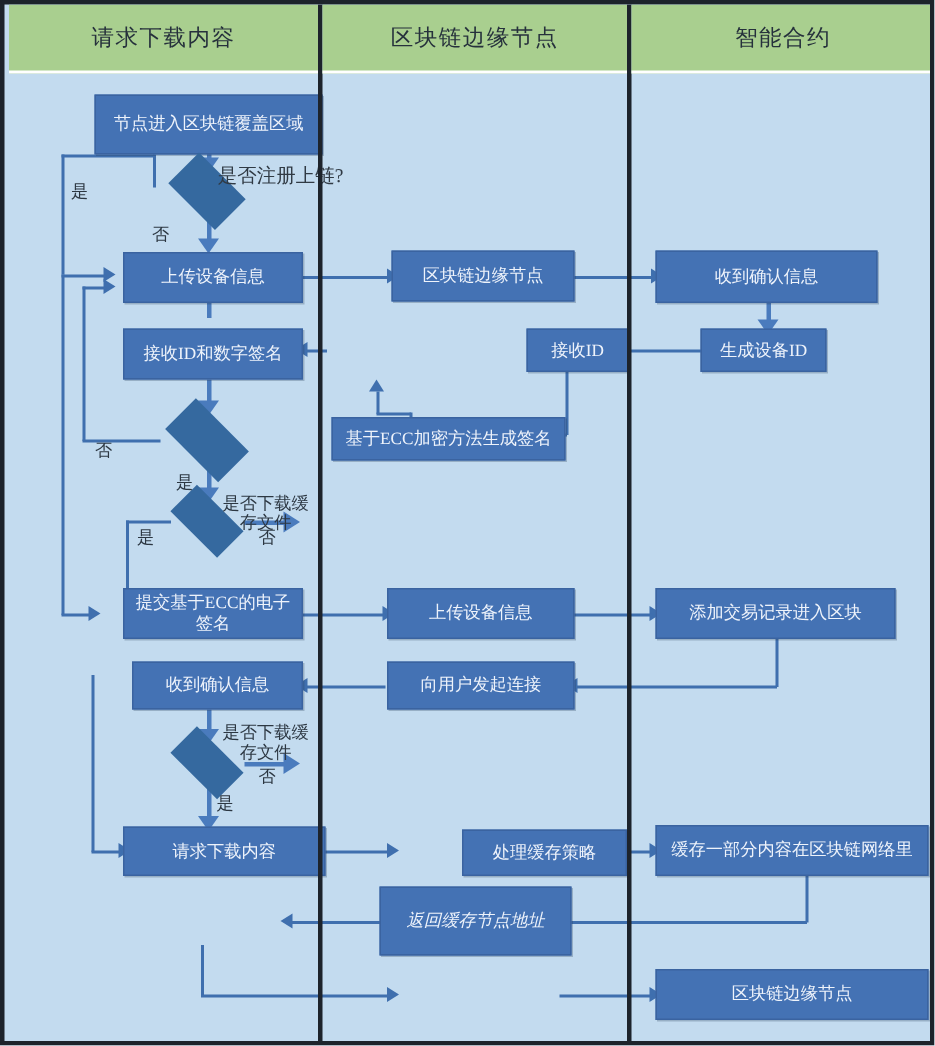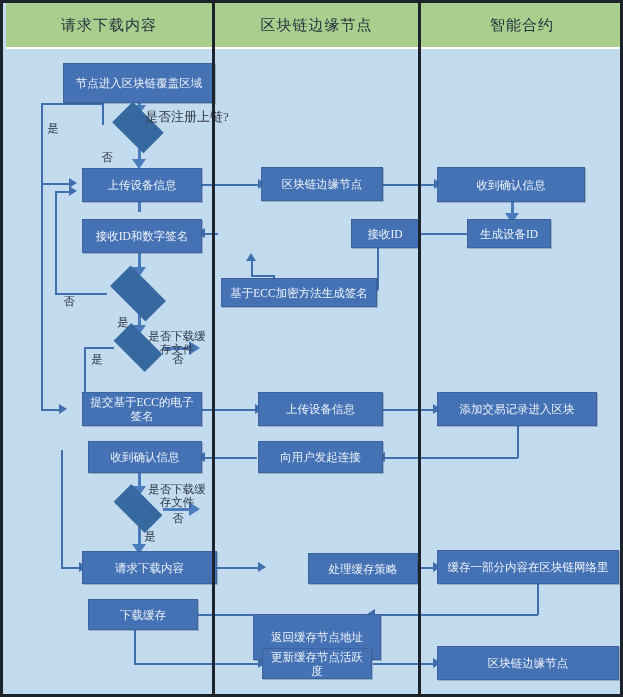--- a/index.html
+++ b/index.html
@@ -228,23 +228,20 @@
 
   <div class="diamond" style="left:113px;top:493px;width:44px;height:25px;"></div>
   <div class="lbl" style="left:143px;top:480px;width:62px;"><span>是否下载缓存文件</span></div>
   <div class="lbl" style="left:166px;top:509px;width:18px;"><span>否</span></div>
   <div class="lbl" style="left:138px;top:527px;width:18px;"><span>是</span></div>
 
   <div class="box" style="left:79px;top:548px;width:135px;height:33px;">
     <span>请求下载内容</span>
   </div>
 
-  <div class="box" style="left:85px;top:596px;width:110px;height:31px;">
-    <span>下载缓存</span>
-  </div>
 
   <div class="box" style="left:258px;top:164px;width:122px;height:34px;">
     <span>区块链边缘节点</span>
   </div>
 
 
   <div class="box" style="left:348px;top:216px;width:68px;height:29px;">
     <span>接收ID</span>
   </div>
 
@@ -257,27 +254,24 @@
   </div>
 
   <div class="box" style="left:255px;top:438px;width:125px;height:32px;">
     <span>向用户发起连接</span>
   </div>
 
   <div class="box" style="left:259px;top:550px;width:110px;height:31px;margin-left:46px;">
     <span>处理缓存策略</span>
   </div>
 
-  <div class="box" style="left:250px;top:611px;width:128px;height:46px;">
+  <div class="box" style="left:250px;top:588px;width:128px;height:46px;font-style:italic;">
     <span>返回缓存节点地址</span>
   </div>
 
-  <div class="box" style="left:259px;top:645px;width:110px;height:31px;">
-    <span>更新缓存节点活跃度</span>
-  </div>
 
   <div class="box" style="left:434px;top:164px;width:148px;height:35px;">
     <span>收到确认信息</span>
   </div>
 
   <div class="box" style="left:464px;top:216px;width:84px;height:29px;">
     <span>生成设备ID</span>
   </div>
 
   <div class="box" style="left:434px;top:389px;width:160px;height:34px;">

